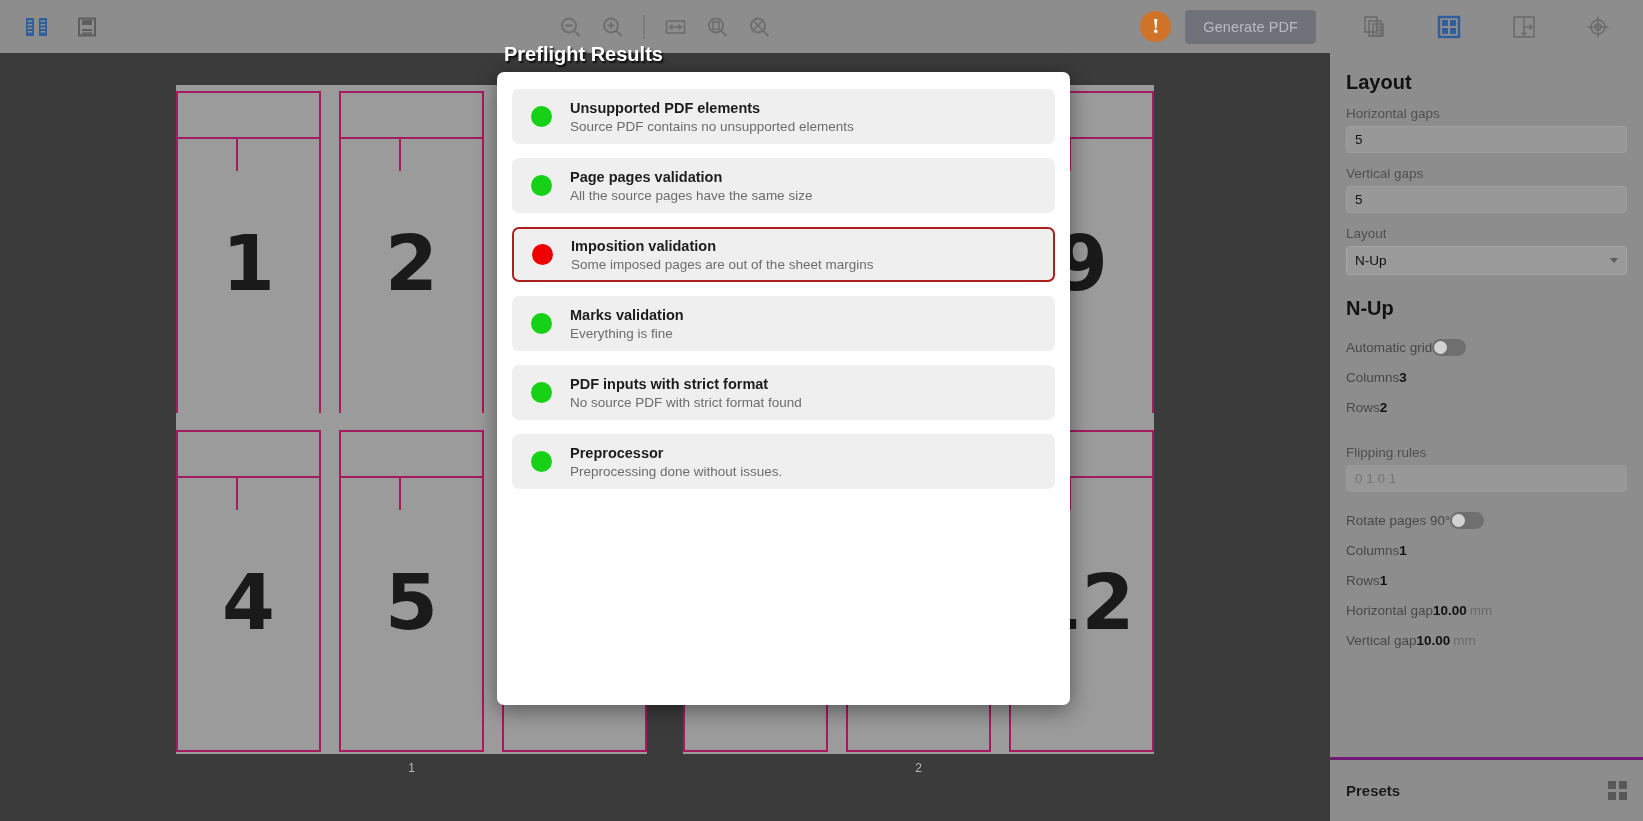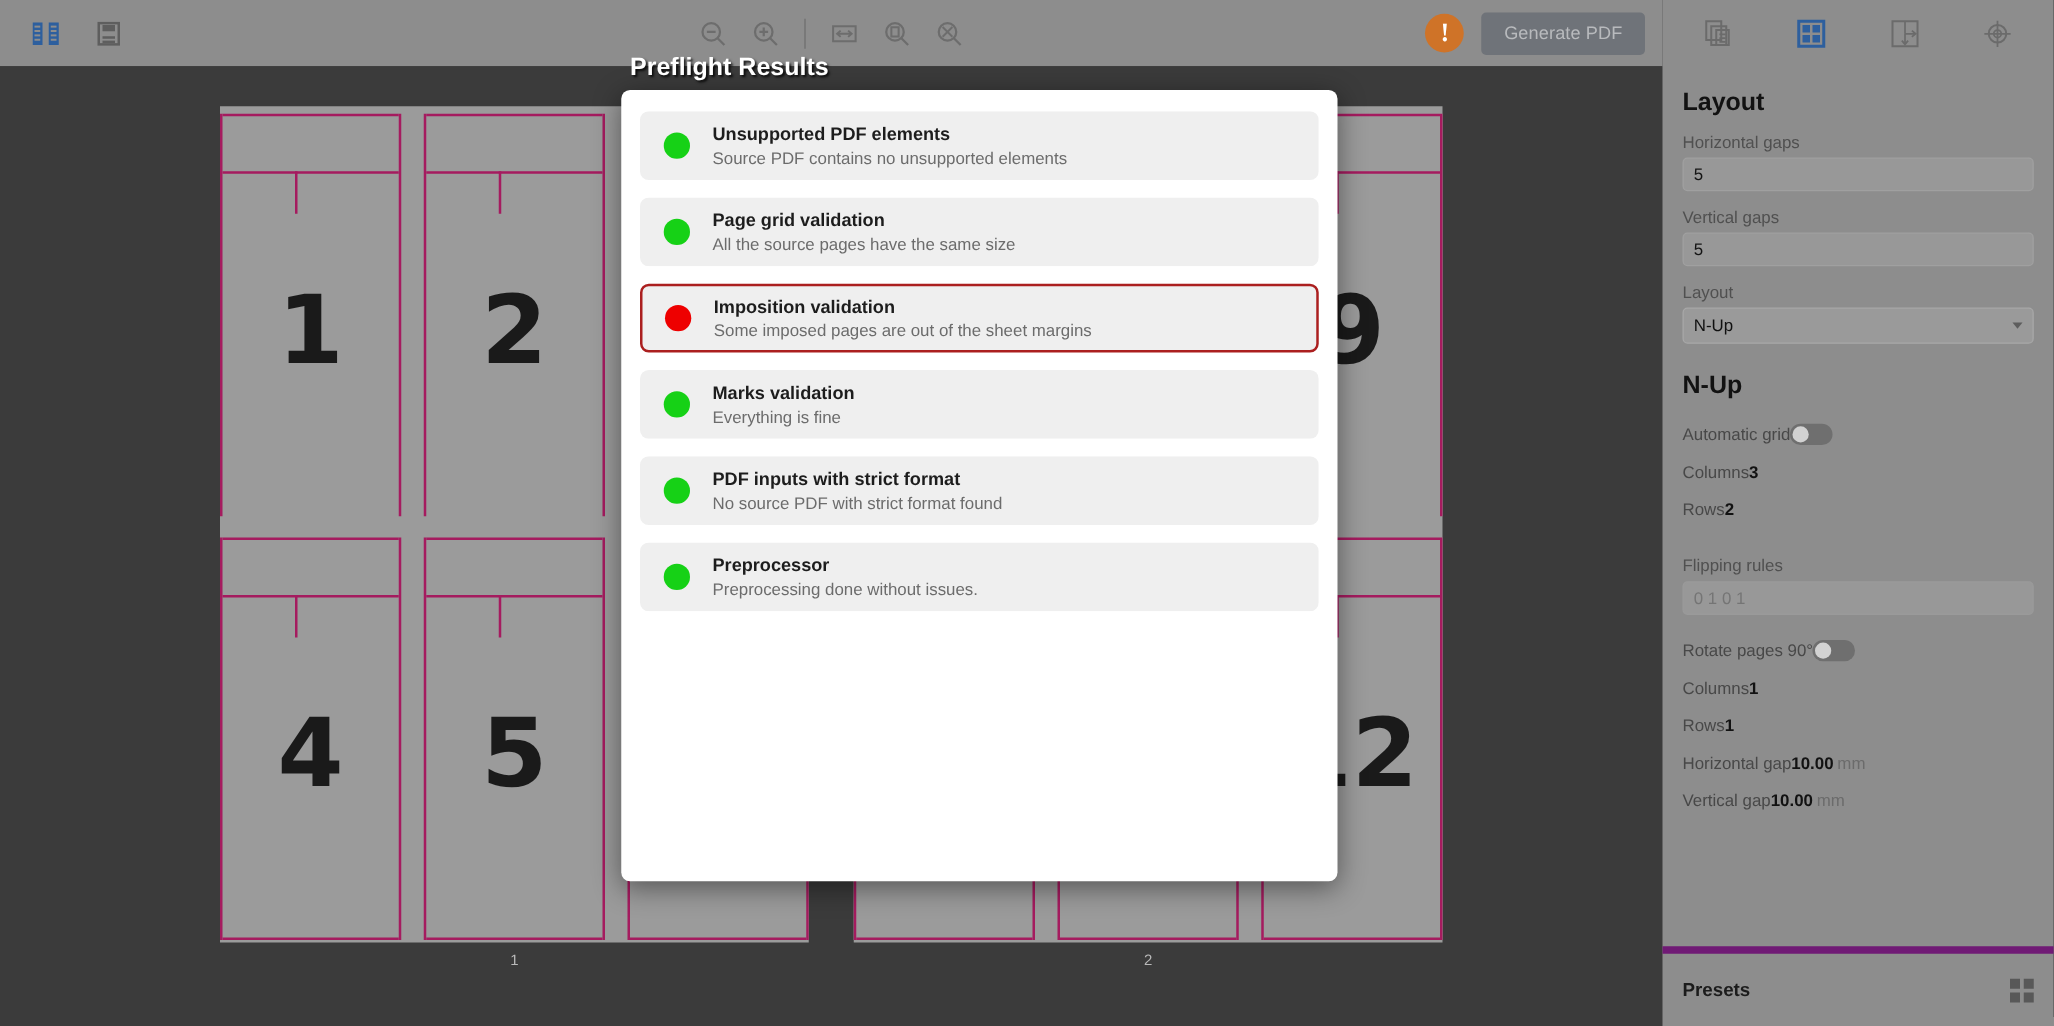--- a/index.html
+++ b/index.html
@@ -184,21 +184,21 @@
   .row-kv .v .unit { color: #6b6b6b; font-weight: 400; margin-left: 3px; }
   .toggle {
     width: 34px; height: 17px; border-radius: 9px;
     background: #6f6f6f; position: relative; cursor: pointer;
   }
   .toggle .knob {
     position: absolute; left: 2px; top: 2px;
     width: 13px; height: 13px; border-radius: 50%; background: #d2d2d2;
   }
   #presets-bar {
-    border-top: 6px solid #701a75;
+    border-top: 3px solid #701a75;
     height: 64px; display: flex; align-items: center; justify-content: space-between;
     padding: 0 16px; margin: 0 0 0 0;
   }
   #presets-bar .p-label { font-size: 15px; font-weight: 700; color: #1c1c1c; }
   .grid-icon { display: grid; grid-template-columns: 8px 8px; grid-template-rows: 8px 8px; gap: 3px; cursor: pointer; }
   .grid-icon i { background: #585858; display: block; }
 </style>
 </head>
 <body>
 
@@ -384,21 +384,21 @@
         <span class="pf-dot ok"></span>
         <span class="pf-texts">
           <span class="pf-title">Unsupported PDF elements</span>
           <span class="pf-desc">Source PDF contains no unsupported elements</span>
         </span>
       </div>
 
       <div class="pf-row">
         <span class="pf-dot ok"></span>
         <span class="pf-texts">
-          <span class="pf-title">Page grid validation</span>
+          <span class="pf-title">Page pages validation</span>
           <span class="pf-desc">All the source pages have the same size</span>
         </span>
       </div>
 
       <div class="pf-row error">
         <span class="pf-dot bad"></span>
         <span class="pf-texts">
           <span class="pf-title">Imposition validation</span>
           <span class="pf-desc">Some imposed pages are out of the sheet margins</span>
         </span>

